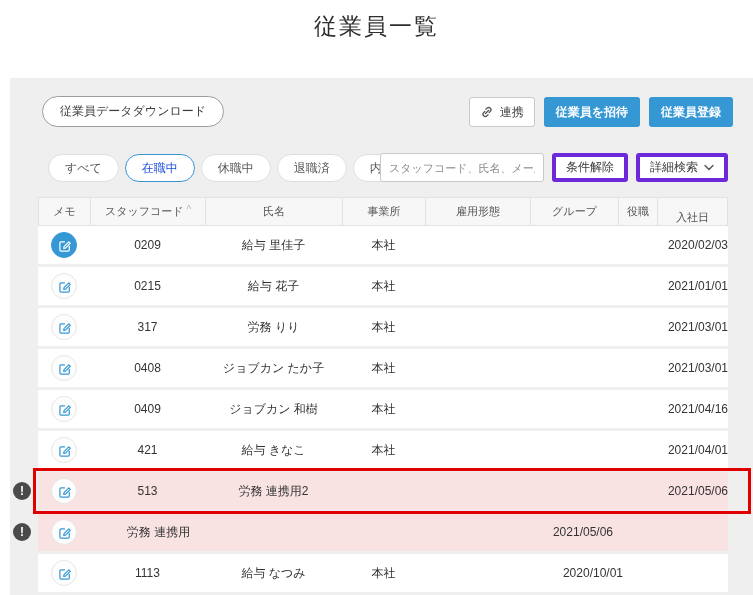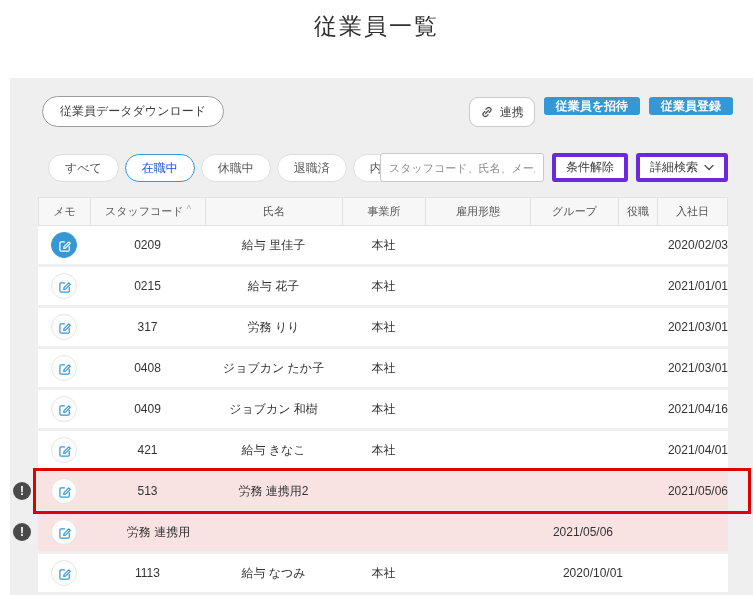--- a/index.html
+++ b/index.html
@@ -20,25 +20,25 @@
   
   .btn-download{
     position:absolute;left:32px;top:18px;height:31px;
     display:flex;align-items:center;
     background:#fff;border:1px solid #9d9d9d;border-radius:16px;
     padding:0 17px;font-size:12px;color:#3c3c3c;cursor:pointer;box-sizing:border-box;
   }
   .actions{position:absolute;right:20px;top:19px;display:flex;gap:9px;}
   .btn-plain{
     height:30px;display:flex;align-items:center;gap:6px;
-    background:#fff;border:1px solid #c9c9c9;border-radius:9px;
+    background:#fff;border:1px solid #c9c9c9;border-radius:3px;
     padding:0 10px;font-size:12px;color:#3c3c3c;cursor:pointer;box-sizing:border-box;
   }
   .btn-primary{
-    height:18px;display:flex;align-items:center;
+    height:30px;display:flex;align-items:center;
     background:#3598d5;border:none;border-radius:3px;
     padding:0 12px;font-size:12px;font-weight:bold;color:#fff;cursor:pointer;
   }
   
   .filters{position:absolute;left:38px;top:76px;display:flex;gap:6px;}
   .pill{
     height:28px;display:flex;align-items:center;box-sizing:border-box;
     background:#fff;border:1px solid #dedede;border-radius:14px;
     padding:0 16px;font-size:12px;color:#555;cursor:pointer;
   }
@@ -59,21 +59,21 @@
   
   .table{position:absolute;left:28px;top:119px;width:690px;}
   .thead{
     display:flex;height:29px;box-sizing:border-box;
     background:#f7f7f7;border:1px solid #e2e2e2;
   }
   .hcell{
     display:flex;align-items:center;justify-content:center;box-sizing:border-box;
     border-right:1px solid #e2e2e2;font-size:11px;color:#555;cursor:pointer;
   }
-  .hcell:last-child{border-right:none;flex:1;}
+  .hcell:last-child{border-right:none;flex:1;align-items:flex-end;}
   .sort-caret{color:#b3b3b3;font-size:10px;margin-left:3px;position:relative;top:-2px;}
   .trow{
     display:flex;height:38px;margin-bottom:3px;background:#fff;cursor:pointer;
   }
   .trow.pink{background:#f9e2e2;}
   .cell{
     display:flex;align-items:center;justify-content:center;box-sizing:border-box;
     font-size:12px;color:#333;
   }
   .c0{width:52px;}.c1{width:115px;}.c2{width:137px;}.c3{width:83px;}

